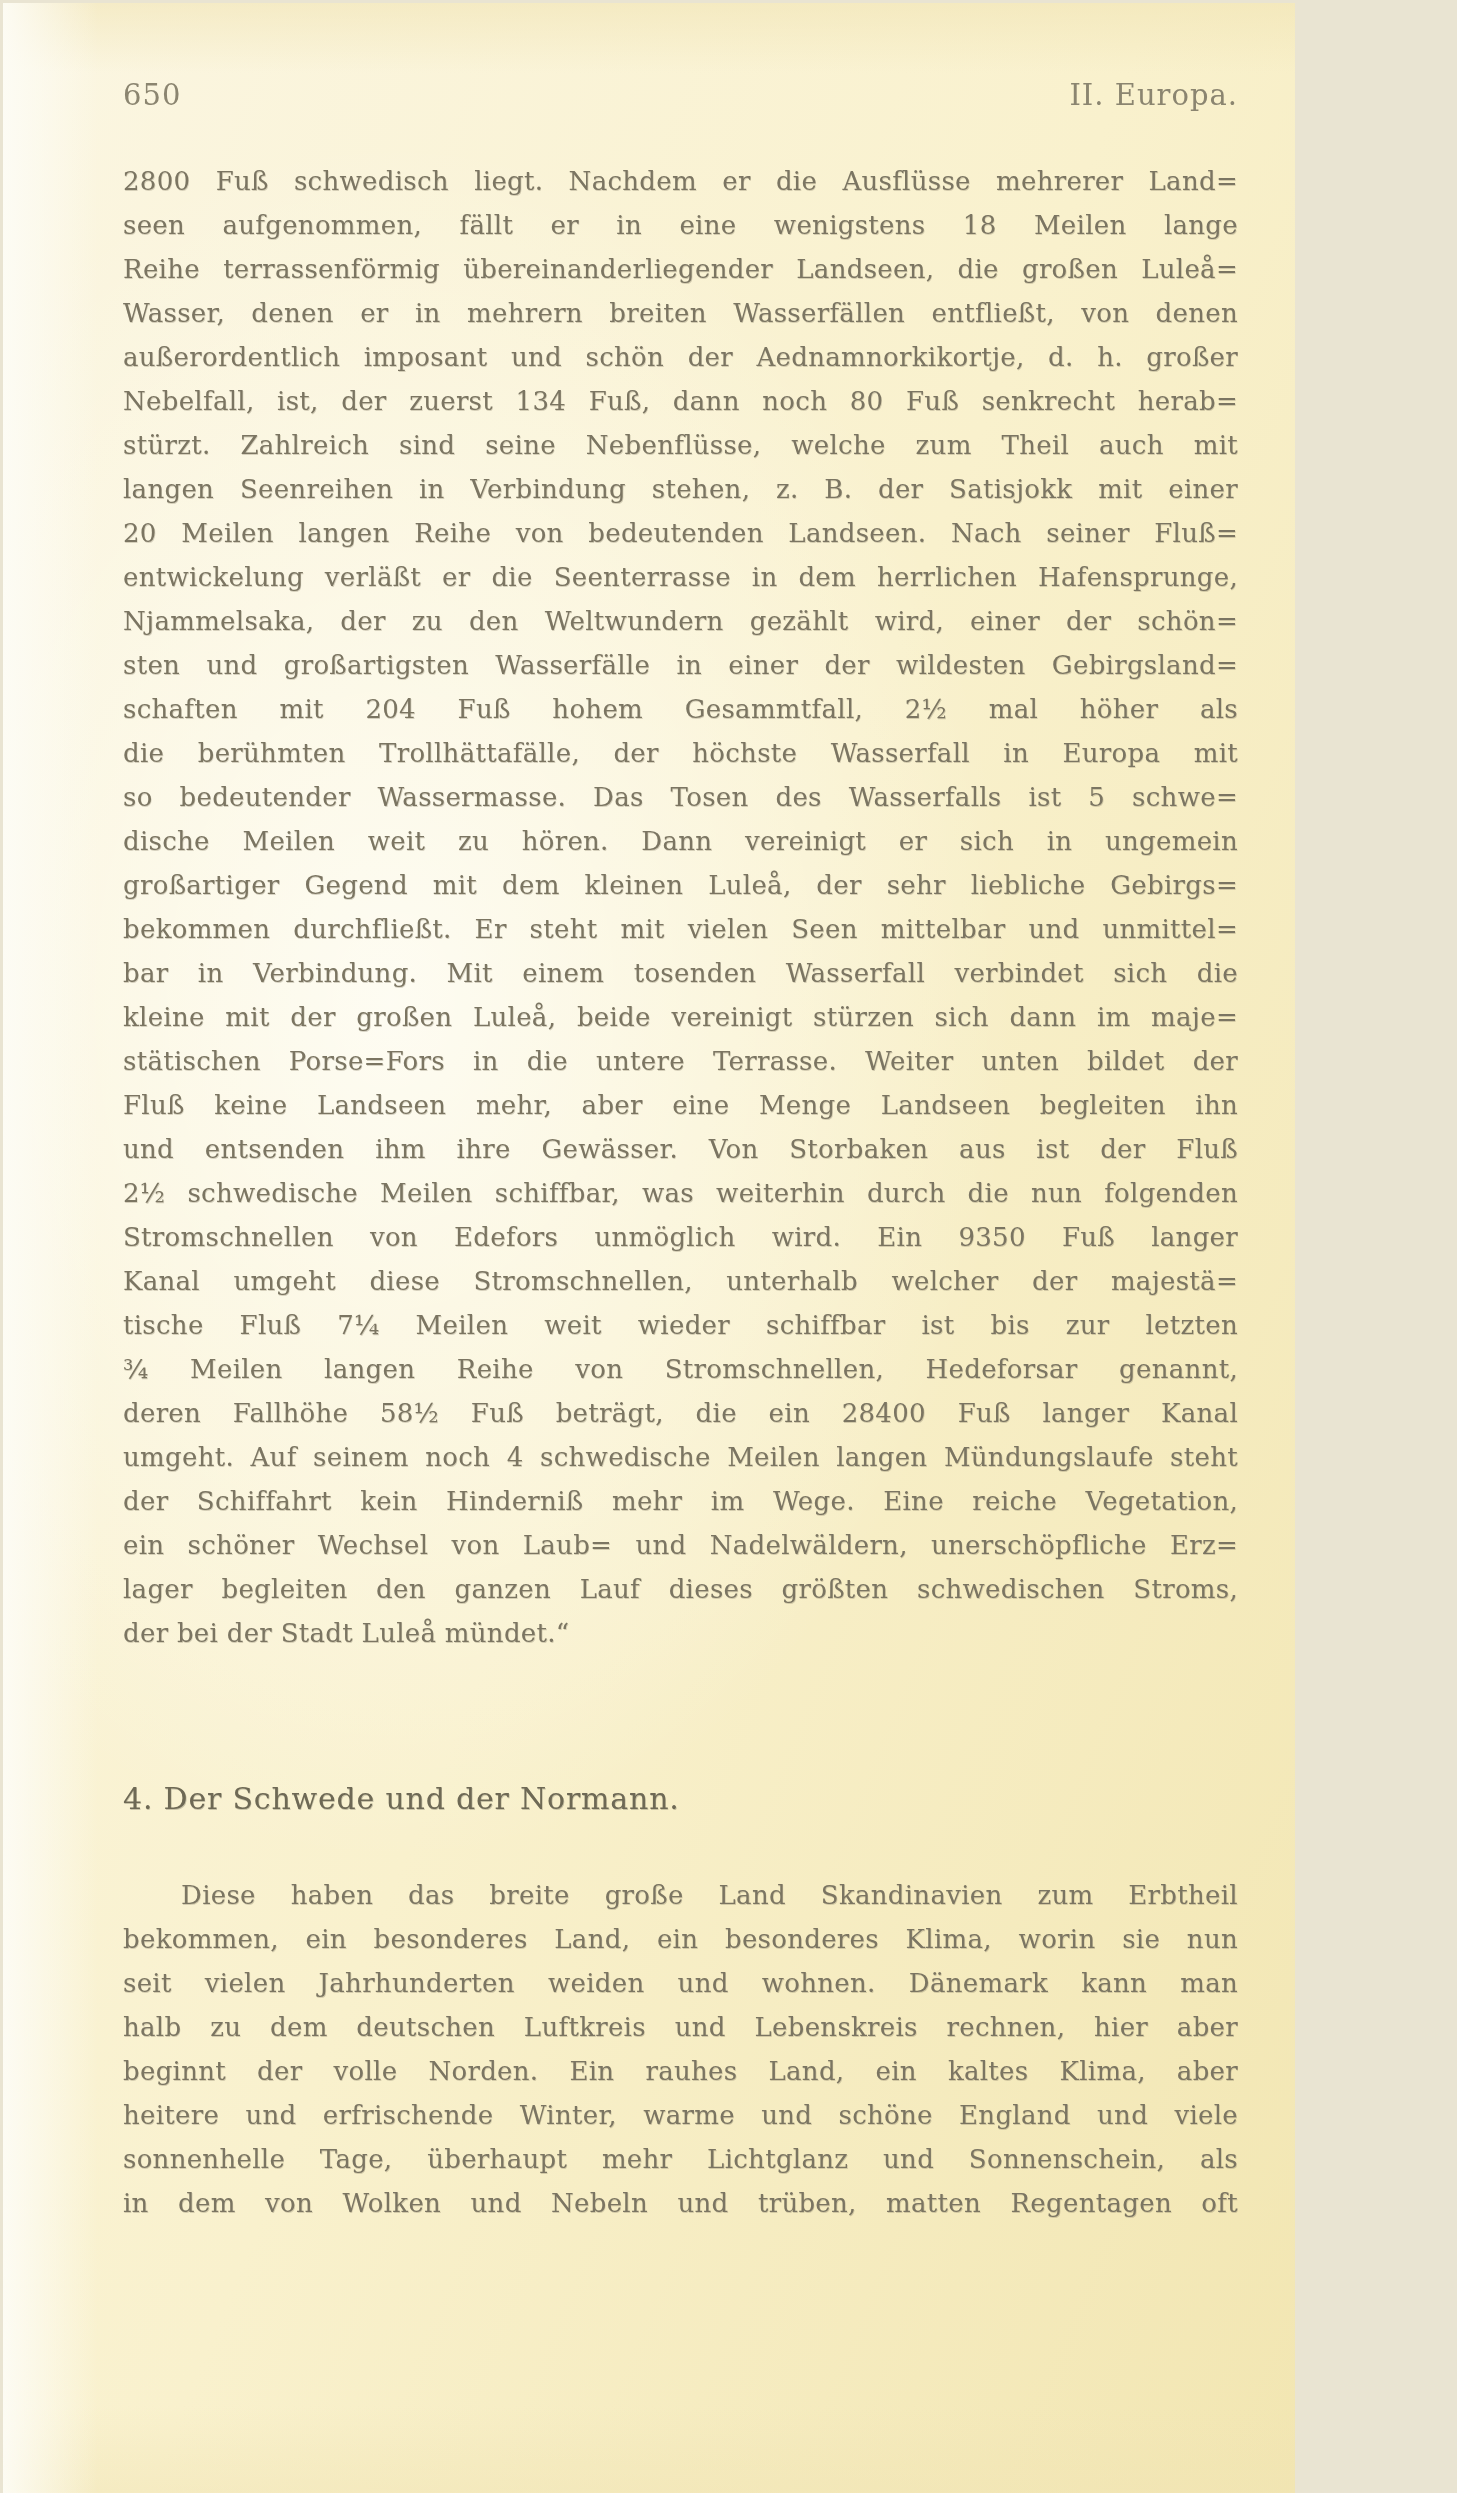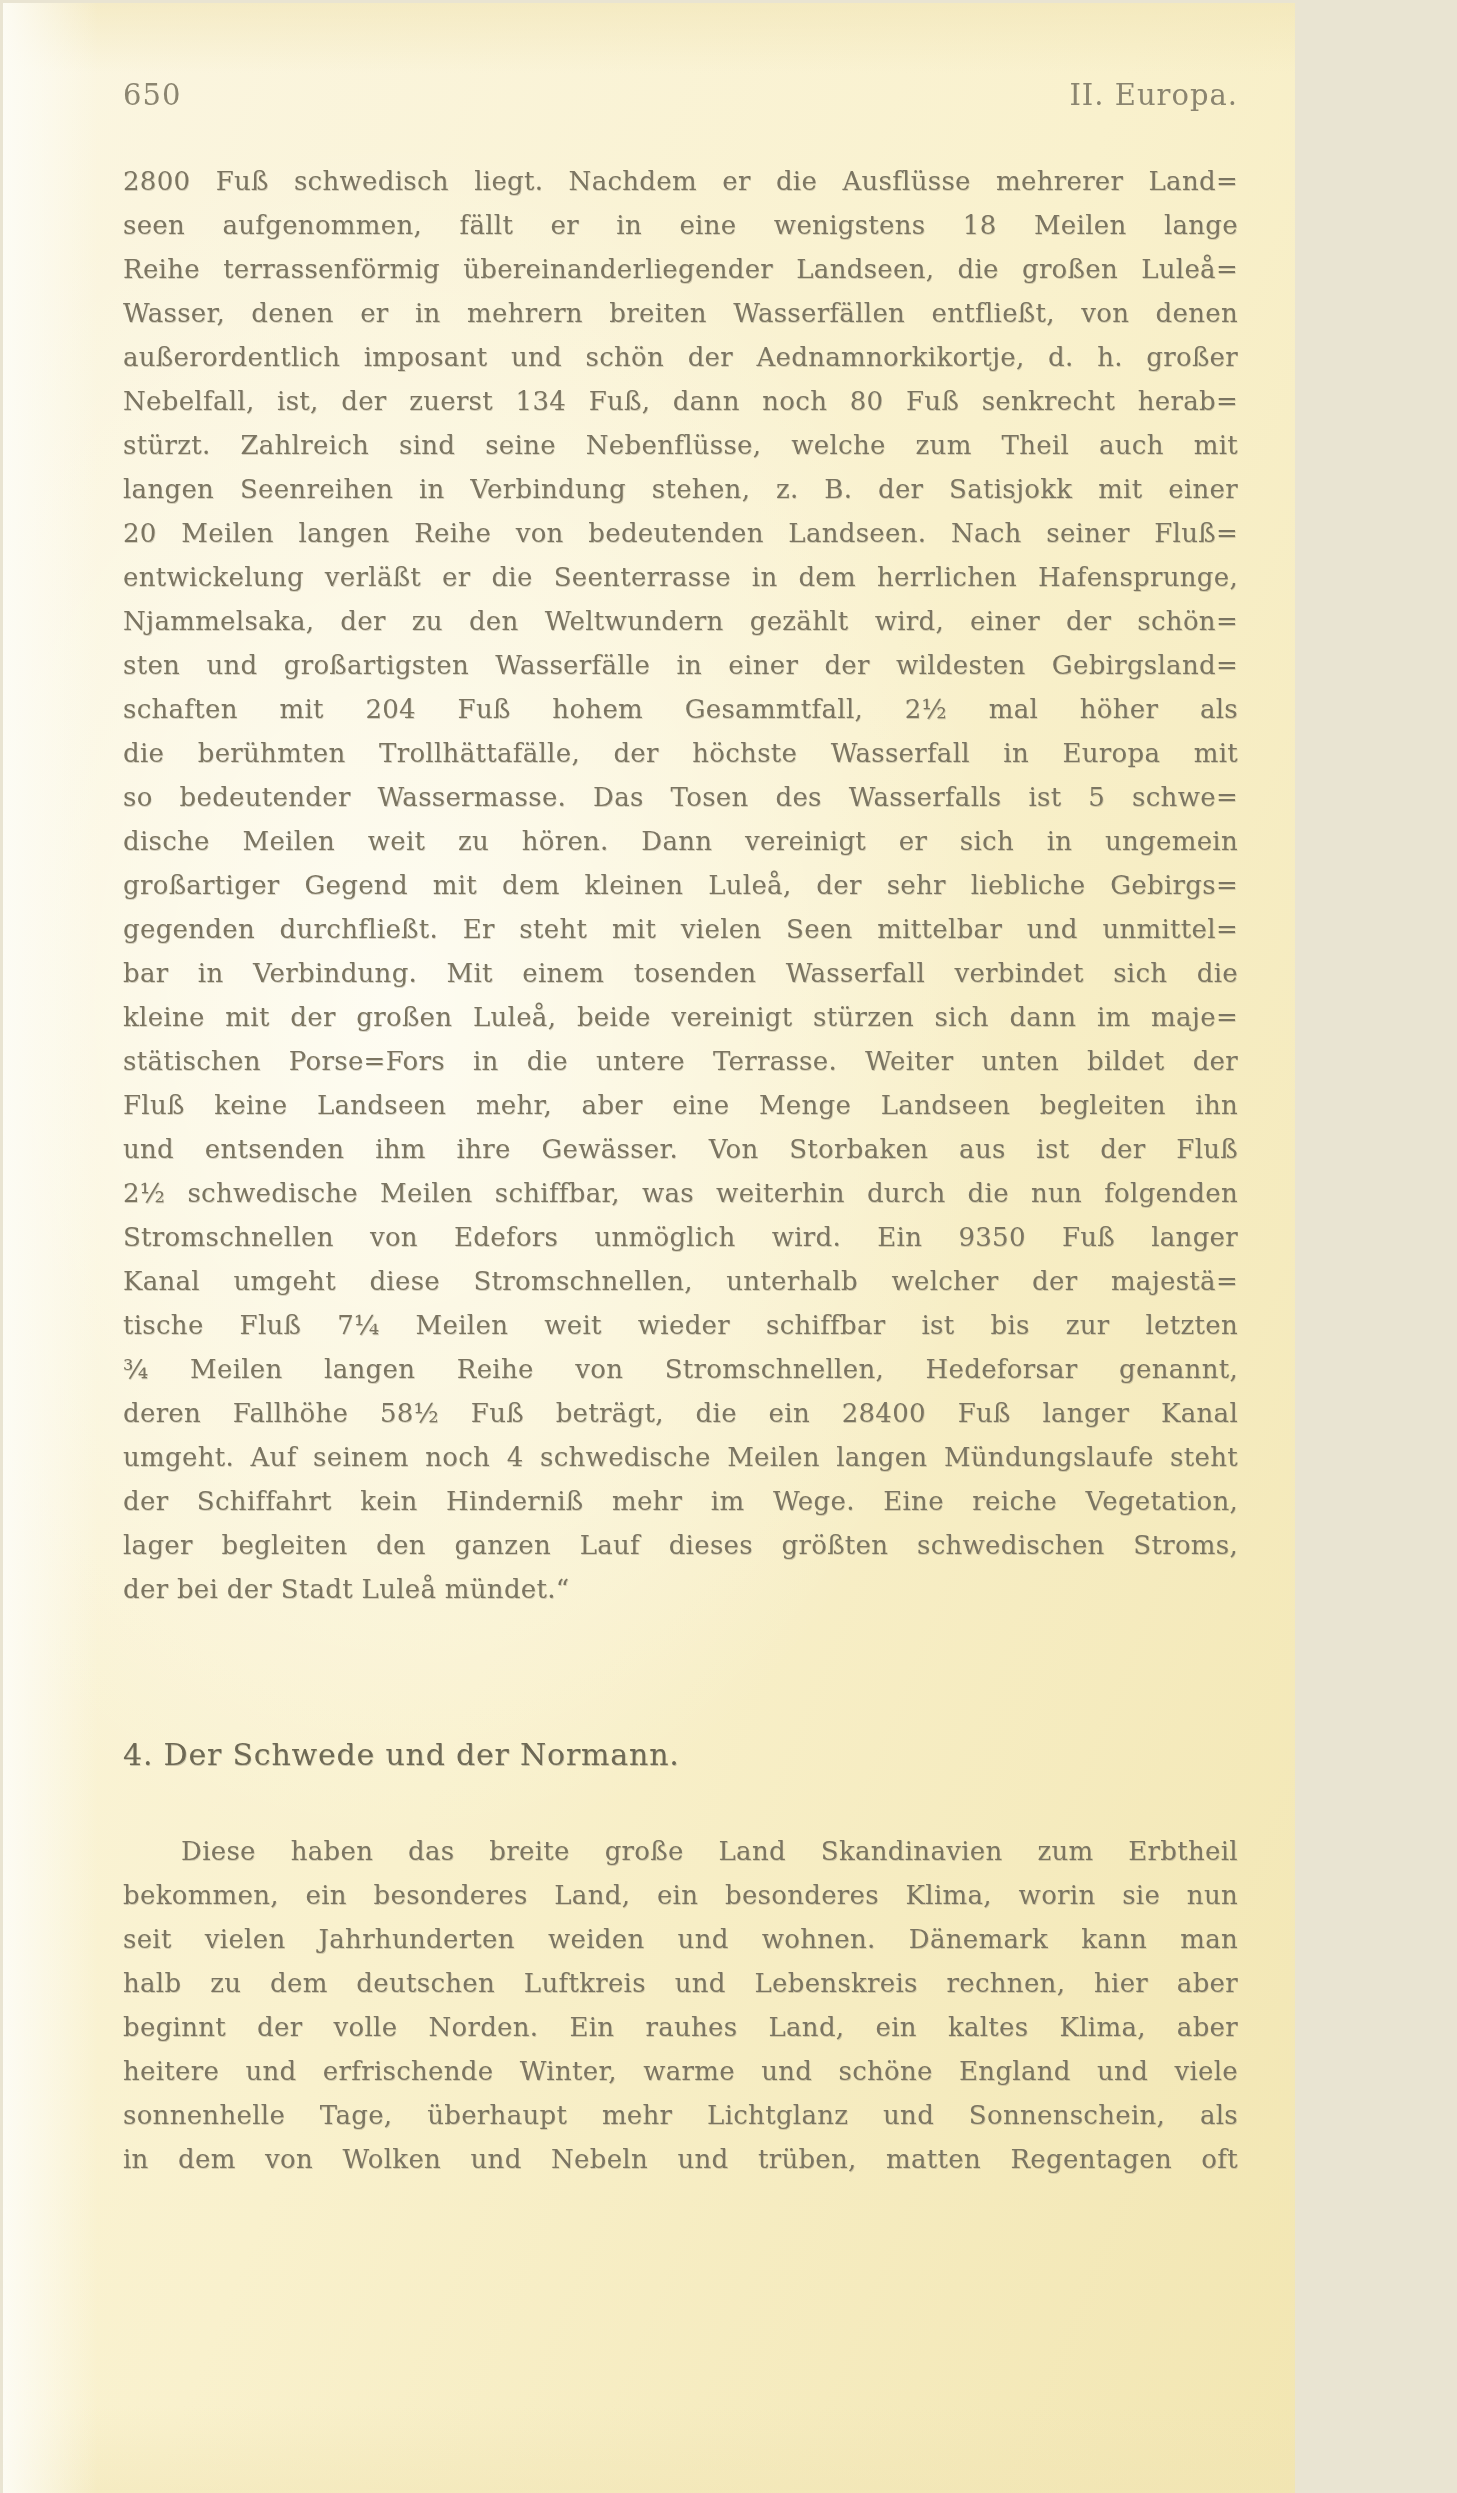--- a/index.html
+++ b/index.html
@@ -76,34 +76,35 @@
         <div class="tline">langen Seenreihen in Verbindung stehen, z. B. der Satisjokk mit einer</div>
         <div class="tline">20 Meilen langen Reihe von bedeutenden Landseen. Nach seiner Fluß=</div>
         <div class="tline">entwickelung verläßt er die Seenterrasse in dem herrlichen Hafensprunge,</div>
         <div class="tline">Njammelsaka, der zu den Weltwundern gezählt wird, einer der schön=</div>
         <div class="tline">sten und großartigsten Wasserfälle in einer der wildesten Gebirgsland=</div>
         <div class="tline">schaften mit 204 Fuß hohem Gesammtfall, 2½ mal höher als</div>
         <div class="tline">die berühmten Trollhättafälle, der höchste Wasserfall in Europa mit</div>
         <div class="tline">so bedeutender Wassermasse. Das Tosen des Wasserfalls ist 5 schwe=</div>
         <div class="tline">dische Meilen weit zu hören. Dann vereinigt er sich in ungemein</div>
         <div class="tline">großartiger Gegend mit dem kleinen Luleå, der sehr liebliche Gebirgs=</div>
-        <div class="tline">gegenden durchfließt. Er steht mit vielen Seen mittelbar und unmittel=</div>
+        <div class="tline">bekommen durchfließt. Er steht mit vielen Seen mittelbar und unmittel=</div>
         <div class="tline">bar in Verbindung. Mit einem tosenden Wasserfall verbindet sich die</div>
         <div class="tline">kleine mit der großen Luleå, beide vereinigt stürzen sich dann im maje=</div>
         <div class="tline">stätischen Porse=Fors in die untere Terrasse. Weiter unten bildet der</div>
         <div class="tline">Fluß keine Landseen mehr, aber eine Menge Landseen begleiten ihn</div>
         <div class="tline">und entsenden ihm ihre Gewässer. Von Storbaken aus ist der Fluß</div>
         <div class="tline">2½ schwedische Meilen schiffbar, was weiterhin durch die nun folgenden</div>
         <div class="tline">Stromschnellen von Edefors unmöglich wird. Ein 9350 Fuß langer</div>
         <div class="tline">Kanal umgeht diese Stromschnellen, unterhalb welcher der majestä=</div>
         <div class="tline">tische Fluß 7¼ Meilen weit wieder schiffbar ist bis zur letzten</div>
         <div class="tline">¾ Meilen langen Reihe von Stromschnellen, Hedeforsar genannt,</div>
         <div class="tline">deren Fallhöhe 58½ Fuß beträgt, die ein 28400 Fuß langer Kanal</div>
         <div class="tline">umgeht. Auf seinem noch 4 schwedische Meilen langen Mündungslaufe steht</div>
         <div class="tline">der Schiffahrt kein Hinderniß mehr im Wege. Eine reiche Vegetation,</div>
+        <div class="tline">ein schöner Wechsel von Laub= und Nadelwäldern, unerschöpfliche Erz=</div>
         <div class="tline">lager begleiten den ganzen Lauf dieses größten schwedischen Stroms,</div>
         <div class="tline">der bei der Stadt Luleå mündet.“</div>
       </div>
     <h2 class="heading">4. Der Schwede und der Normann.</h2>
     <div class="para para2 para--indent">
         <div class="tline">Diese haben das breite große Land Skandinavien zum Erbtheil</div>
         <div class="tline">bekommen, ein besonderes Land, ein besonderes Klima, worin sie nun</div>
         <div class="tline">seit vielen Jahrhunderten weiden und wohnen. Dänemark kann man</div>
         <div class="tline">halb zu dem deutschen Luftkreis und Lebenskreis rechnen, hier aber</div>
         <div class="tline">beginnt der volle Norden. Ein rauhes Land, ein kaltes Klima, aber</div>

